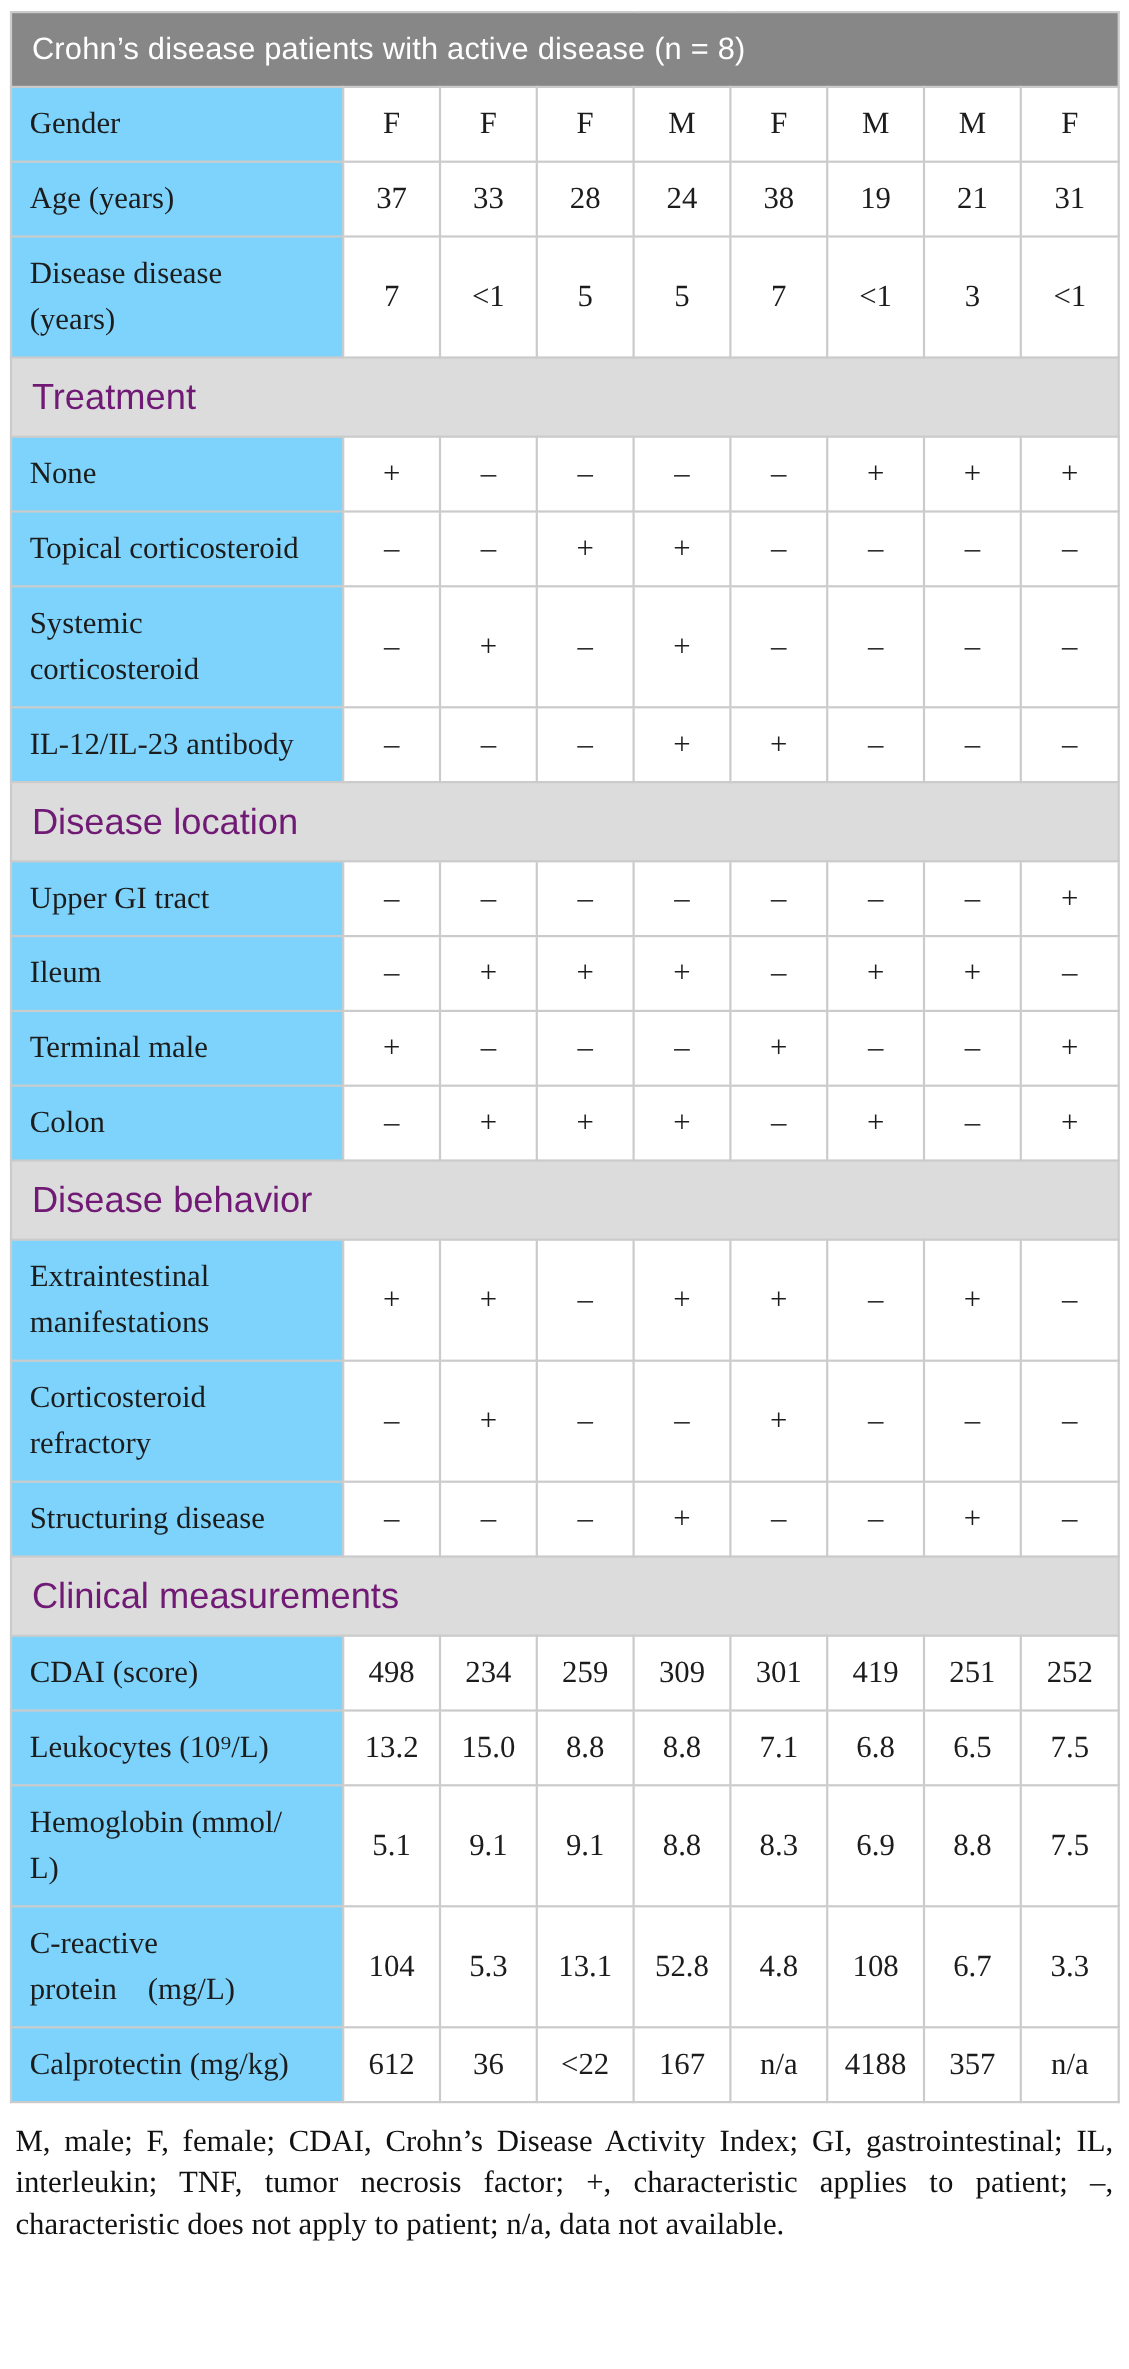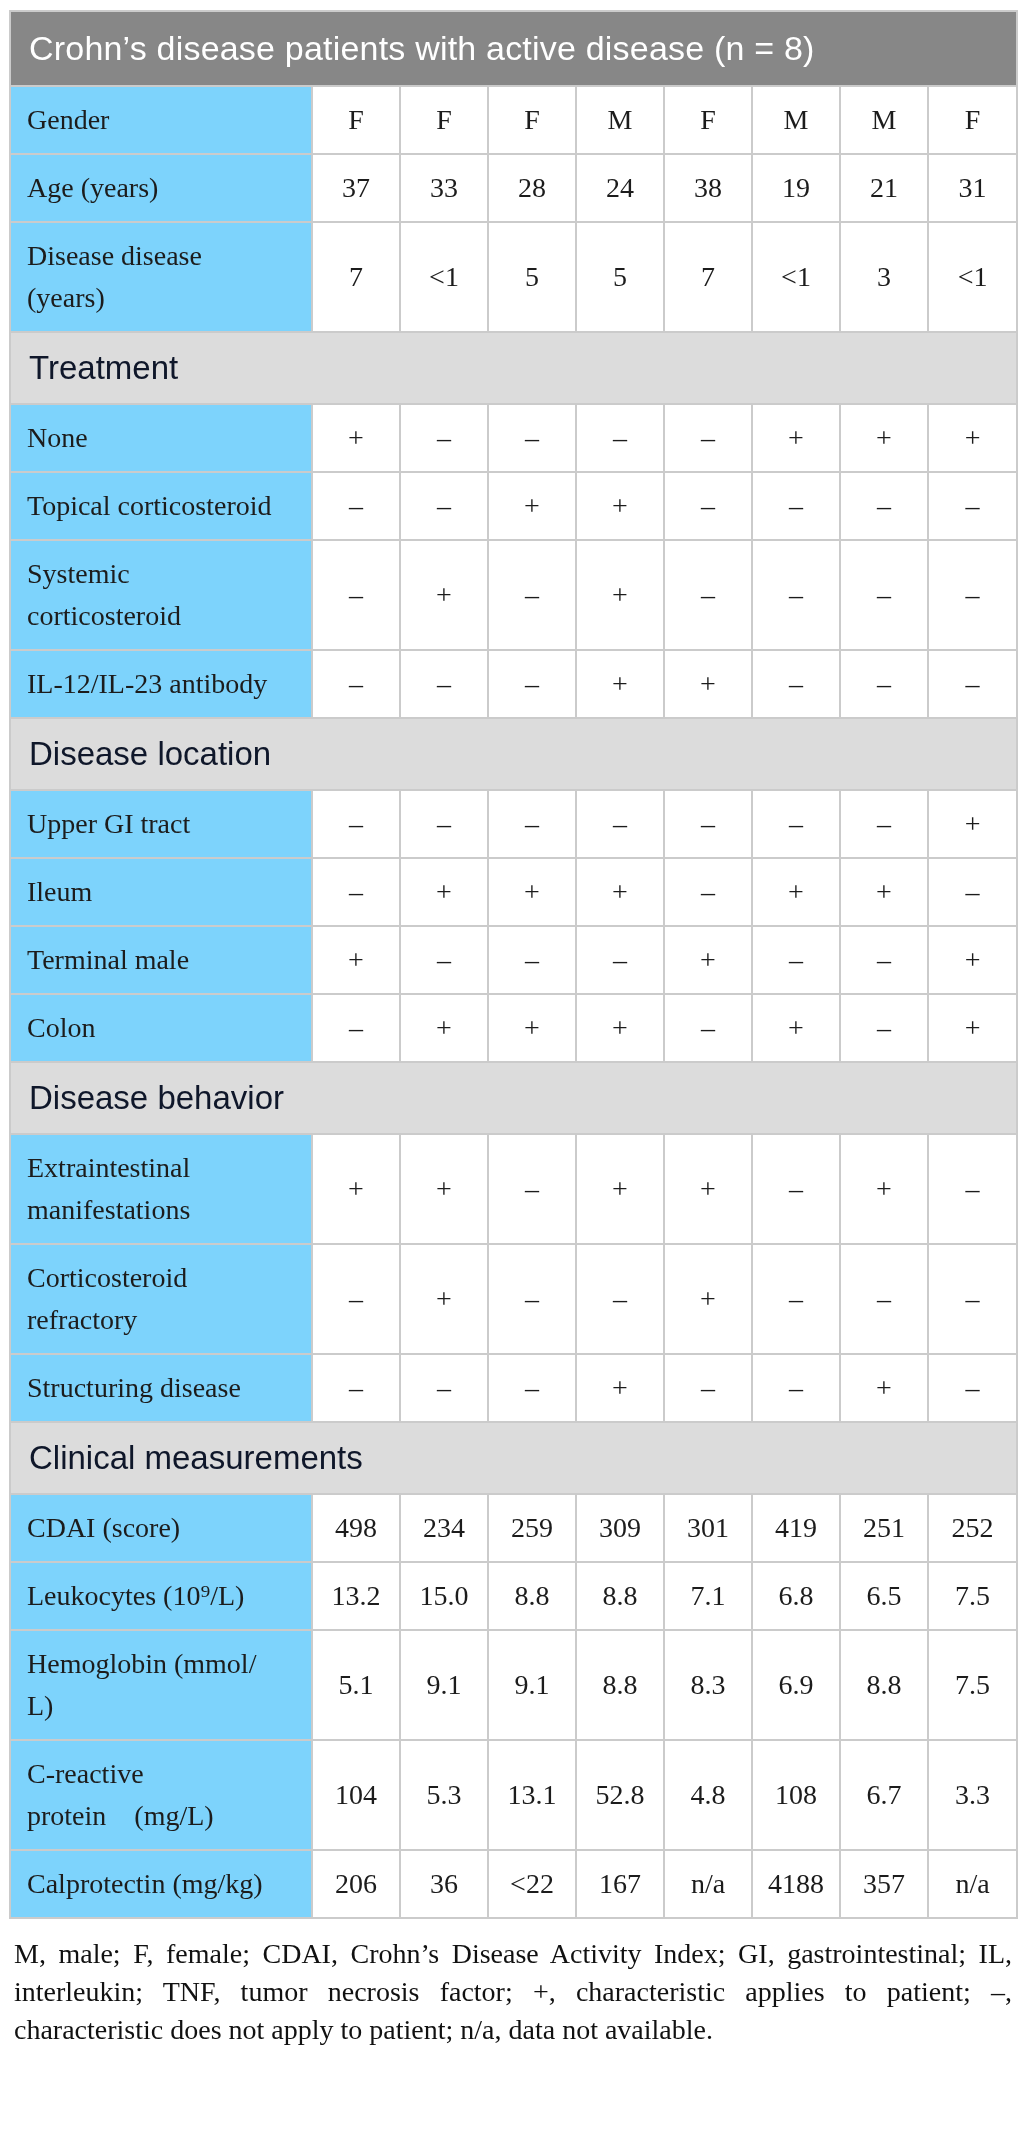--- a/index.html
+++ b/index.html
@@ -25,27 +25,27 @@
   table.patients td {
     border: 2px solid #cbcbcb;
     vertical-align: middle;
     box-sizing: border-box;
   }
   td.title-cell {
     background: #878787;
     border: 2px solid #878787;
     color: #ffffff;
     font-family: "Liberation Sans", sans-serif;
-    font-size: 34px;
+    font-size: 28px;
     padding: 17px 18px;
     letter-spacing: 0.2px;
   }
   td.section-header {
     background: #dcdcdc;
-    color: #0f172a;
+    color: #701a75;
     font-family: "Liberation Sans", sans-serif;
     font-size: 33px;
     padding: 16px 18px;
   }
   td.row-label {
     font-size: 28px;
     line-height: 1.5;
     padding: 12px 8px 12px 16px;
     background: #7dd3fc;
   }
@@ -290,21 +290,21 @@
           <td class="cell-value">5.3</td>
           <td class="cell-value">13.1</td>
           <td class="cell-value">52.8</td>
           <td class="cell-value">4.8</td>
           <td class="cell-value">108</td>
           <td class="cell-value">6.7</td>
           <td class="cell-value">3.3</td>
         </tr>
         <tr>
           <td class="row-label"><span>Calprotectin (mg/kg)</span></td>
-          <td class="cell-value">206</td>
+          <td class="cell-value">612</td>
           <td class="cell-value">36</td>
           <td class="cell-value">&lt;22</td>
           <td class="cell-value">167</td>
           <td class="cell-value">n/a</td>
           <td class="cell-value">4188</td>
           <td class="cell-value">357</td>
           <td class="cell-value">n/a</td>
         </tr>
       </tbody>
   </table>

